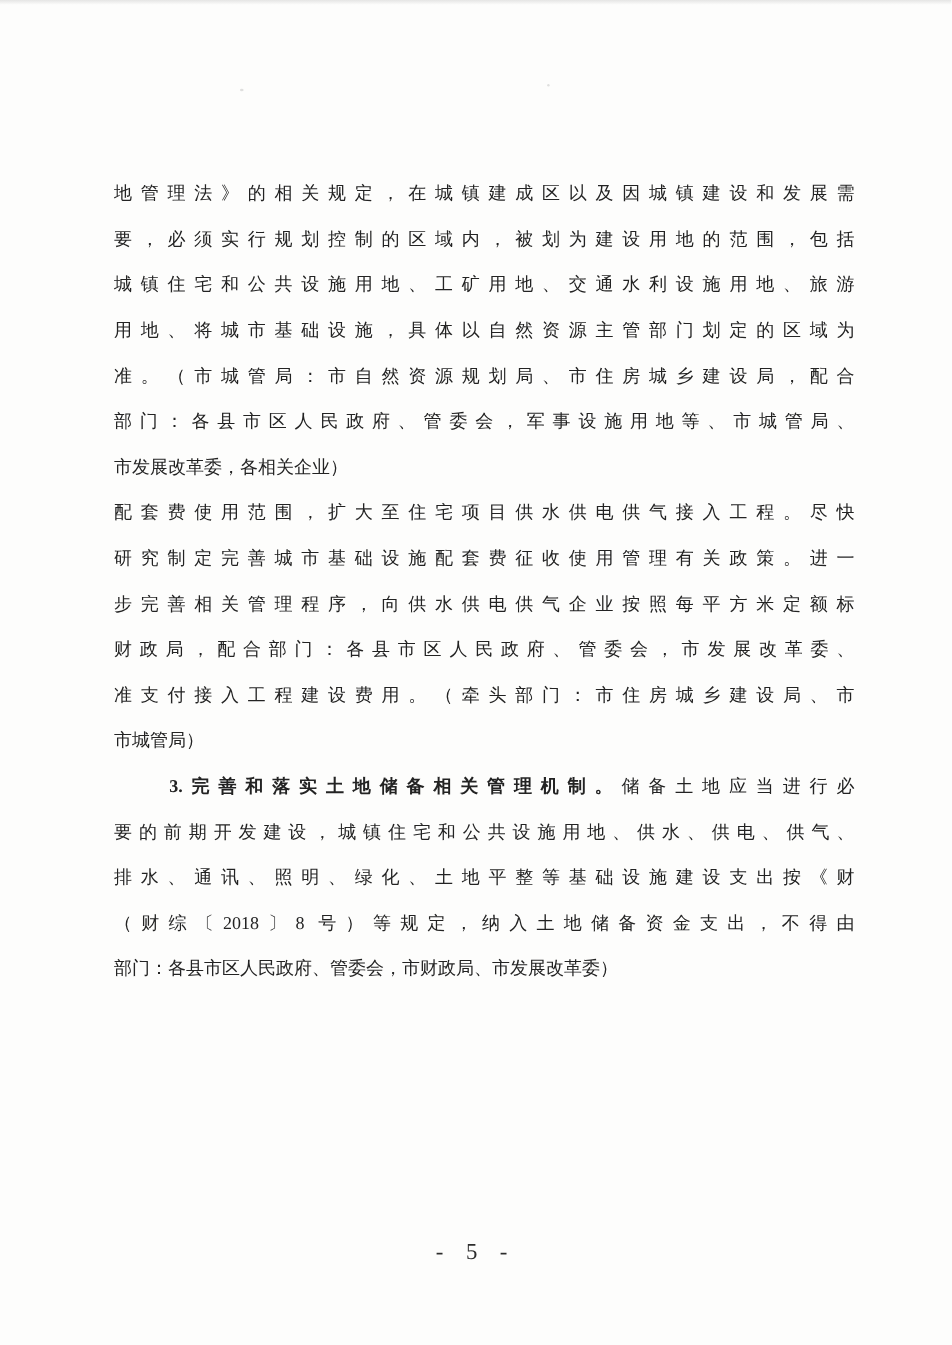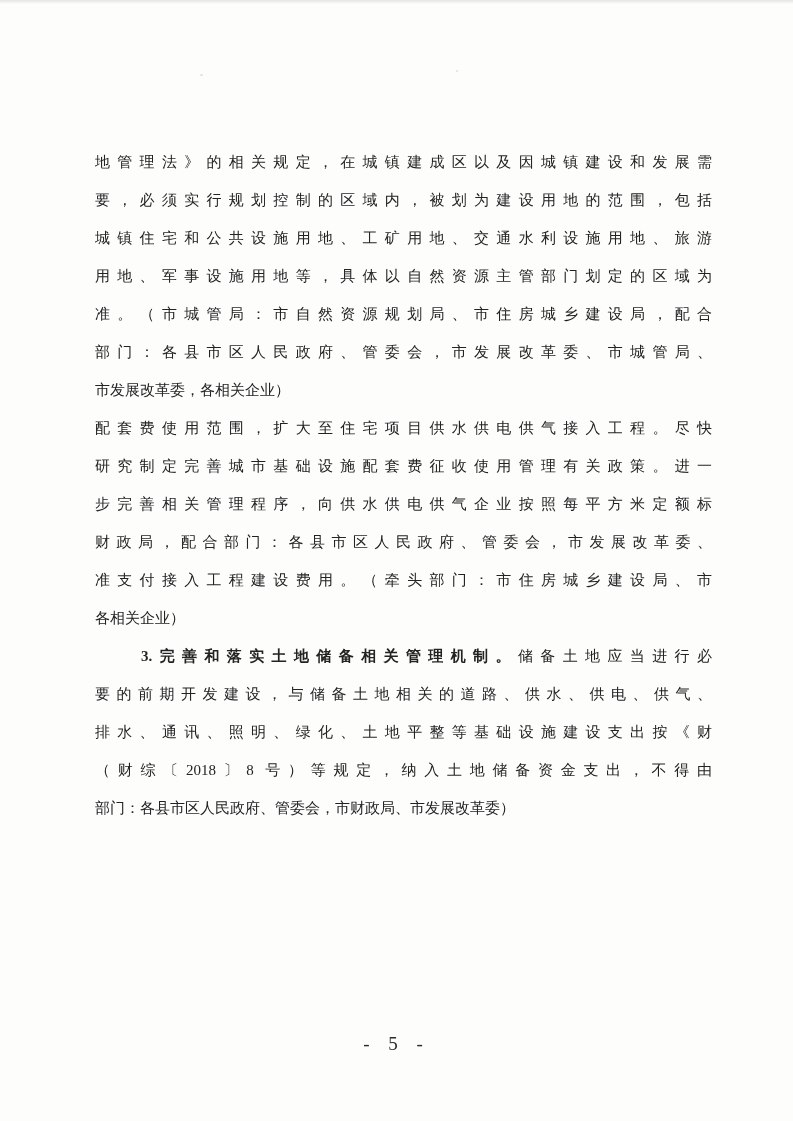--- a/index.html
+++ b/index.html
@@ -59,31 +59,31 @@
 
 <div class="page">
   <div class="scan-edge"></div>
   <div class="speck" style="left:200px; top:74px; width:3px; height:2px;"></div>
   <div class="speck" style="left:456px; top:70px; width:2px; height:2px;"></div>
 
   <div class="text-block" id="text-block">
       <div class="line fill"><span class="seg">地管理法》的相关规定，在城镇建成区以及因城镇建设和发展需</span></div>
       <div class="line fill"><span class="seg">要，必须实行规划控制的区域内，被划为建设用地的范围，包括</span></div>
       <div class="line fill"><span class="seg">城镇住宅和公共设施用地、工矿用地、交通水利设施用地、旅游</span></div>
-      <div class="line fill"><span class="seg">用地、军事设施用地等，具体以自然资源主管部门划定的区域为</span></div>
+      <div class="line fill"><span class="seg">用地、将城市基础设施，具体以自然资源主管部门划定的区域为</span></div>
       <div class="line fill"><span class="seg">准。（市城管局：市自然资源规划局、市住房城乡建设局，配合</span></div>
-      <div class="line fill"><span class="seg">部门：各县市区人民政府、管委会，市发展改革委、市城管局、</span></div>
+      <div class="line fill"><span class="seg">部门：各县市区人民政府、管委会，军事设施用地等、市城管局、</span></div>
       <div class="line"><span class="seg">市发展改革委，各相关企业）</span></div>
       <div class="line fill"><span class="seg">配套费使用范围，扩大至住宅项目供水供电供气接入工程。尽快</span></div>
       <div class="line fill"><span class="seg">研究制定完善城市基础设施配套费征收使用管理有关政策。进一</span></div>
       <div class="line fill"><span class="seg">步完善相关管理程序，向供水供电供气企业按照每平方米定额标</span></div>
       <div class="line fill"><span class="seg">财政局，配合部门：各县市区人民政府、管委会，市发展改革委、</span></div>
       <div class="line fill"><span class="seg">准支付接入工程建设费用。（牵头部门：市住房城乡建设局、市</span></div>
-      <div class="line"><span class="seg">各相关企业）</span></div>
+      <div class="line"><span class="seg">市城管局）</span></div>
       <div class="line fill indent"><span class="seg bold">3.完善和落实土地储备相关管理机制。</span><span class="seg">储备土地应当进行必</span></div>
-      <div class="line fill"><span class="seg">要的前期开发建设，与储备土地相关的道路、供水、供电、供气、</span></div>
+      <div class="line fill"><span class="seg">要的前期开发建设，城镇住宅和公共设施用地、供水、供电、供气、</span></div>
       <div class="line fill"><span class="seg">排水、通讯、照明、绿化、土地平整等基础设施建设支出按《财</span></div>
       <div class="line fill"><span class="seg">（财综〔2018〕8 号）等规定，纳入土地储备资金支出，不得由</span></div>
       <div class="line"><span class="seg">部门：各县市区人民政府、管委会，市财政局、市发展改革委）</span></div>
     </div>
 
   <div class="footer">- 5 -</div>
 </div>
 
 </body></html>

